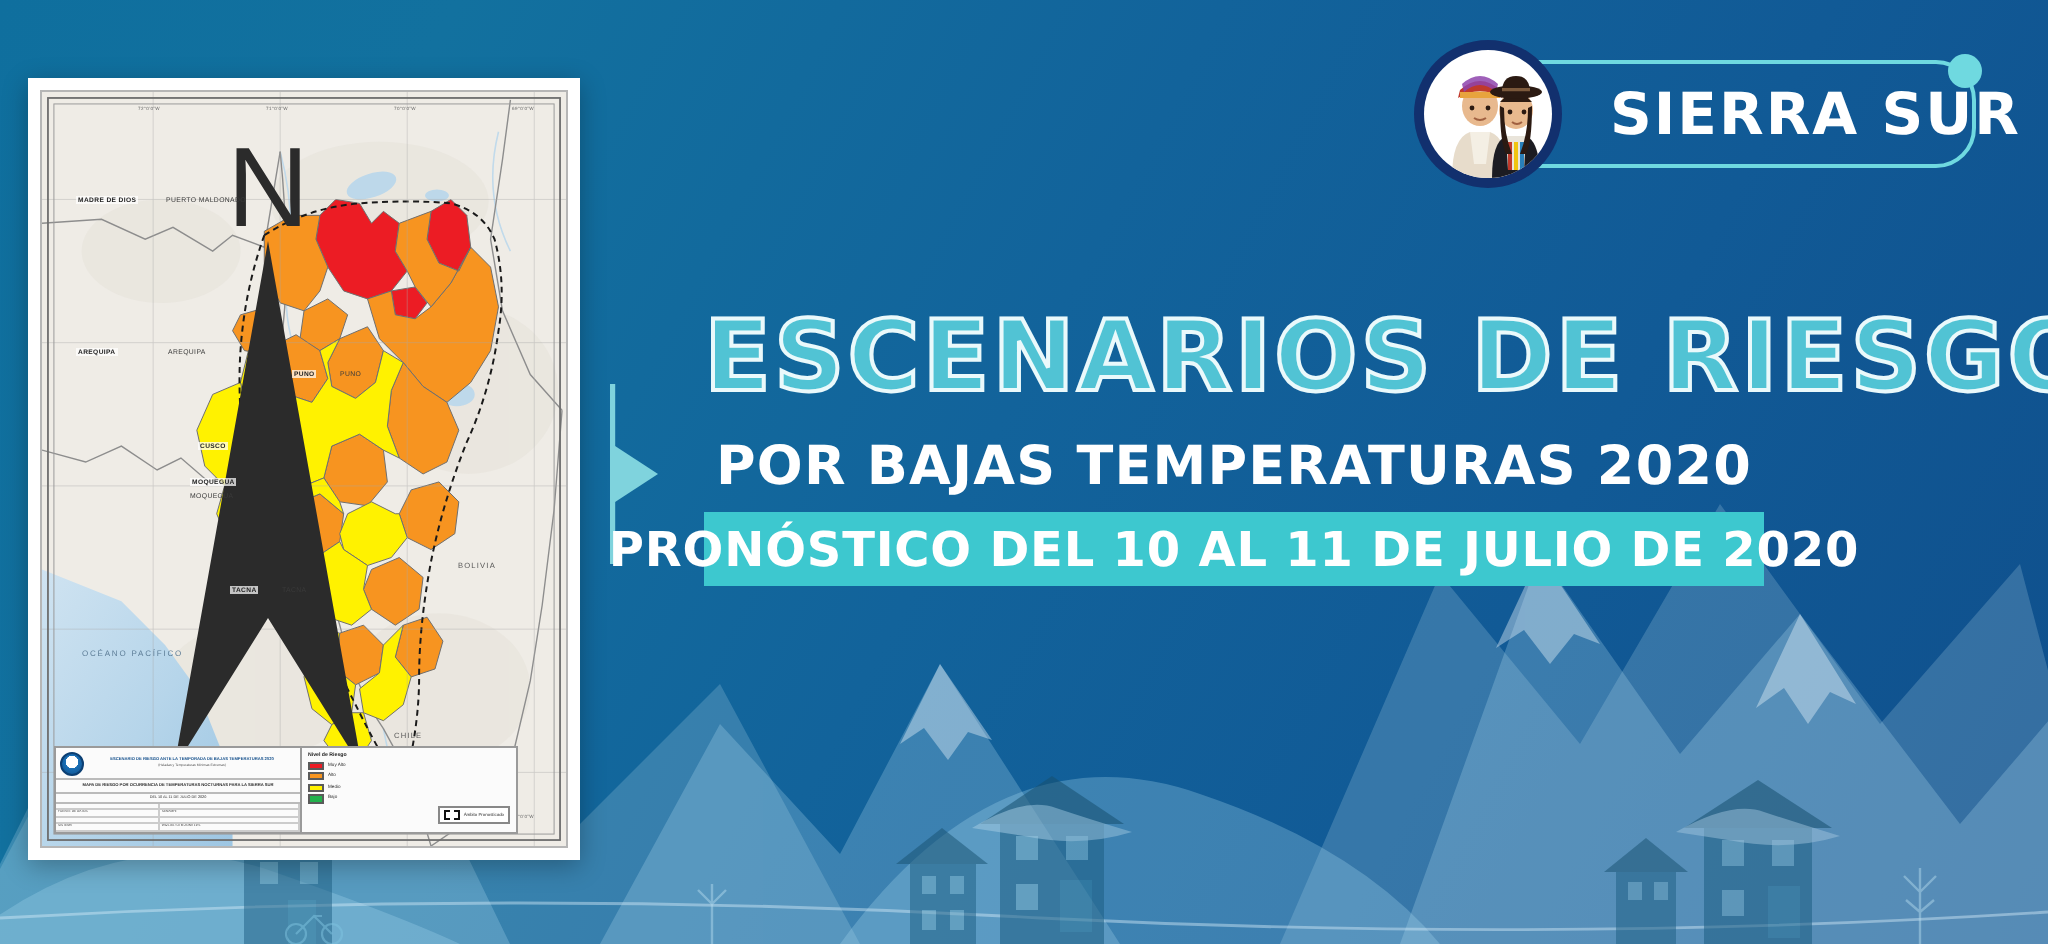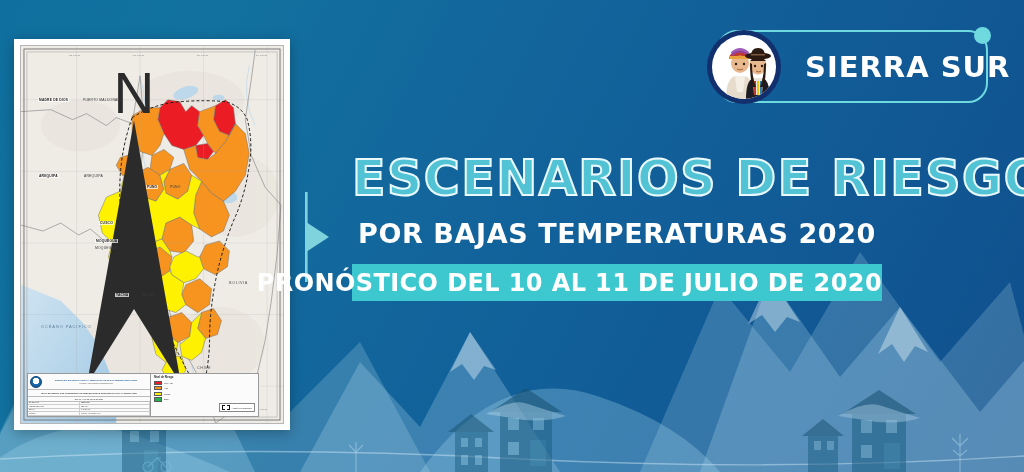--- a/index.html
+++ b/index.html
@@ -113,38 +113,38 @@
     font-family: "DejaVu Sans", sans-serif;
     font-weight: bold;
     font-size: 27px;
     line-height: 32px;
     letter-spacing: .6px;
     color: #ffffff;
     text-align: center;
     margin-top: 12px;
   }
   #date-band {
-    margin-top: 14px;
+    margin-top: 6px;
     background: #3dc8cf;
     height: 37px;
-    display: flex; align-items: center; justify-content: flex-end;
+    display: flex; align-items: center; justify-content: center;
   }
   #date-band span {
     font-family: "DejaVu Sans", sans-serif;
     font-weight: bold;
     font-size: 24px;
     letter-spacing: .4px;
     color: #ffffff;
     white-space: nowrap;
   }
 
   
   #brand-badge {
     position: absolute; left: 717px; top: 30px;
-    width: 271px; height: 73px;
+    width: 271px; height: 54px;
     border: 2.5px solid #6fd9e0;
     border-radius: 20px;
     display: flex; align-items: center;
   }
   #brand-dot {
     position: absolute; right: -5px; top: -5px;
     width: 17px; height: 17px; border-radius: 50%;
     background: #6fd9e0;
   }
   #brand-medallion {

